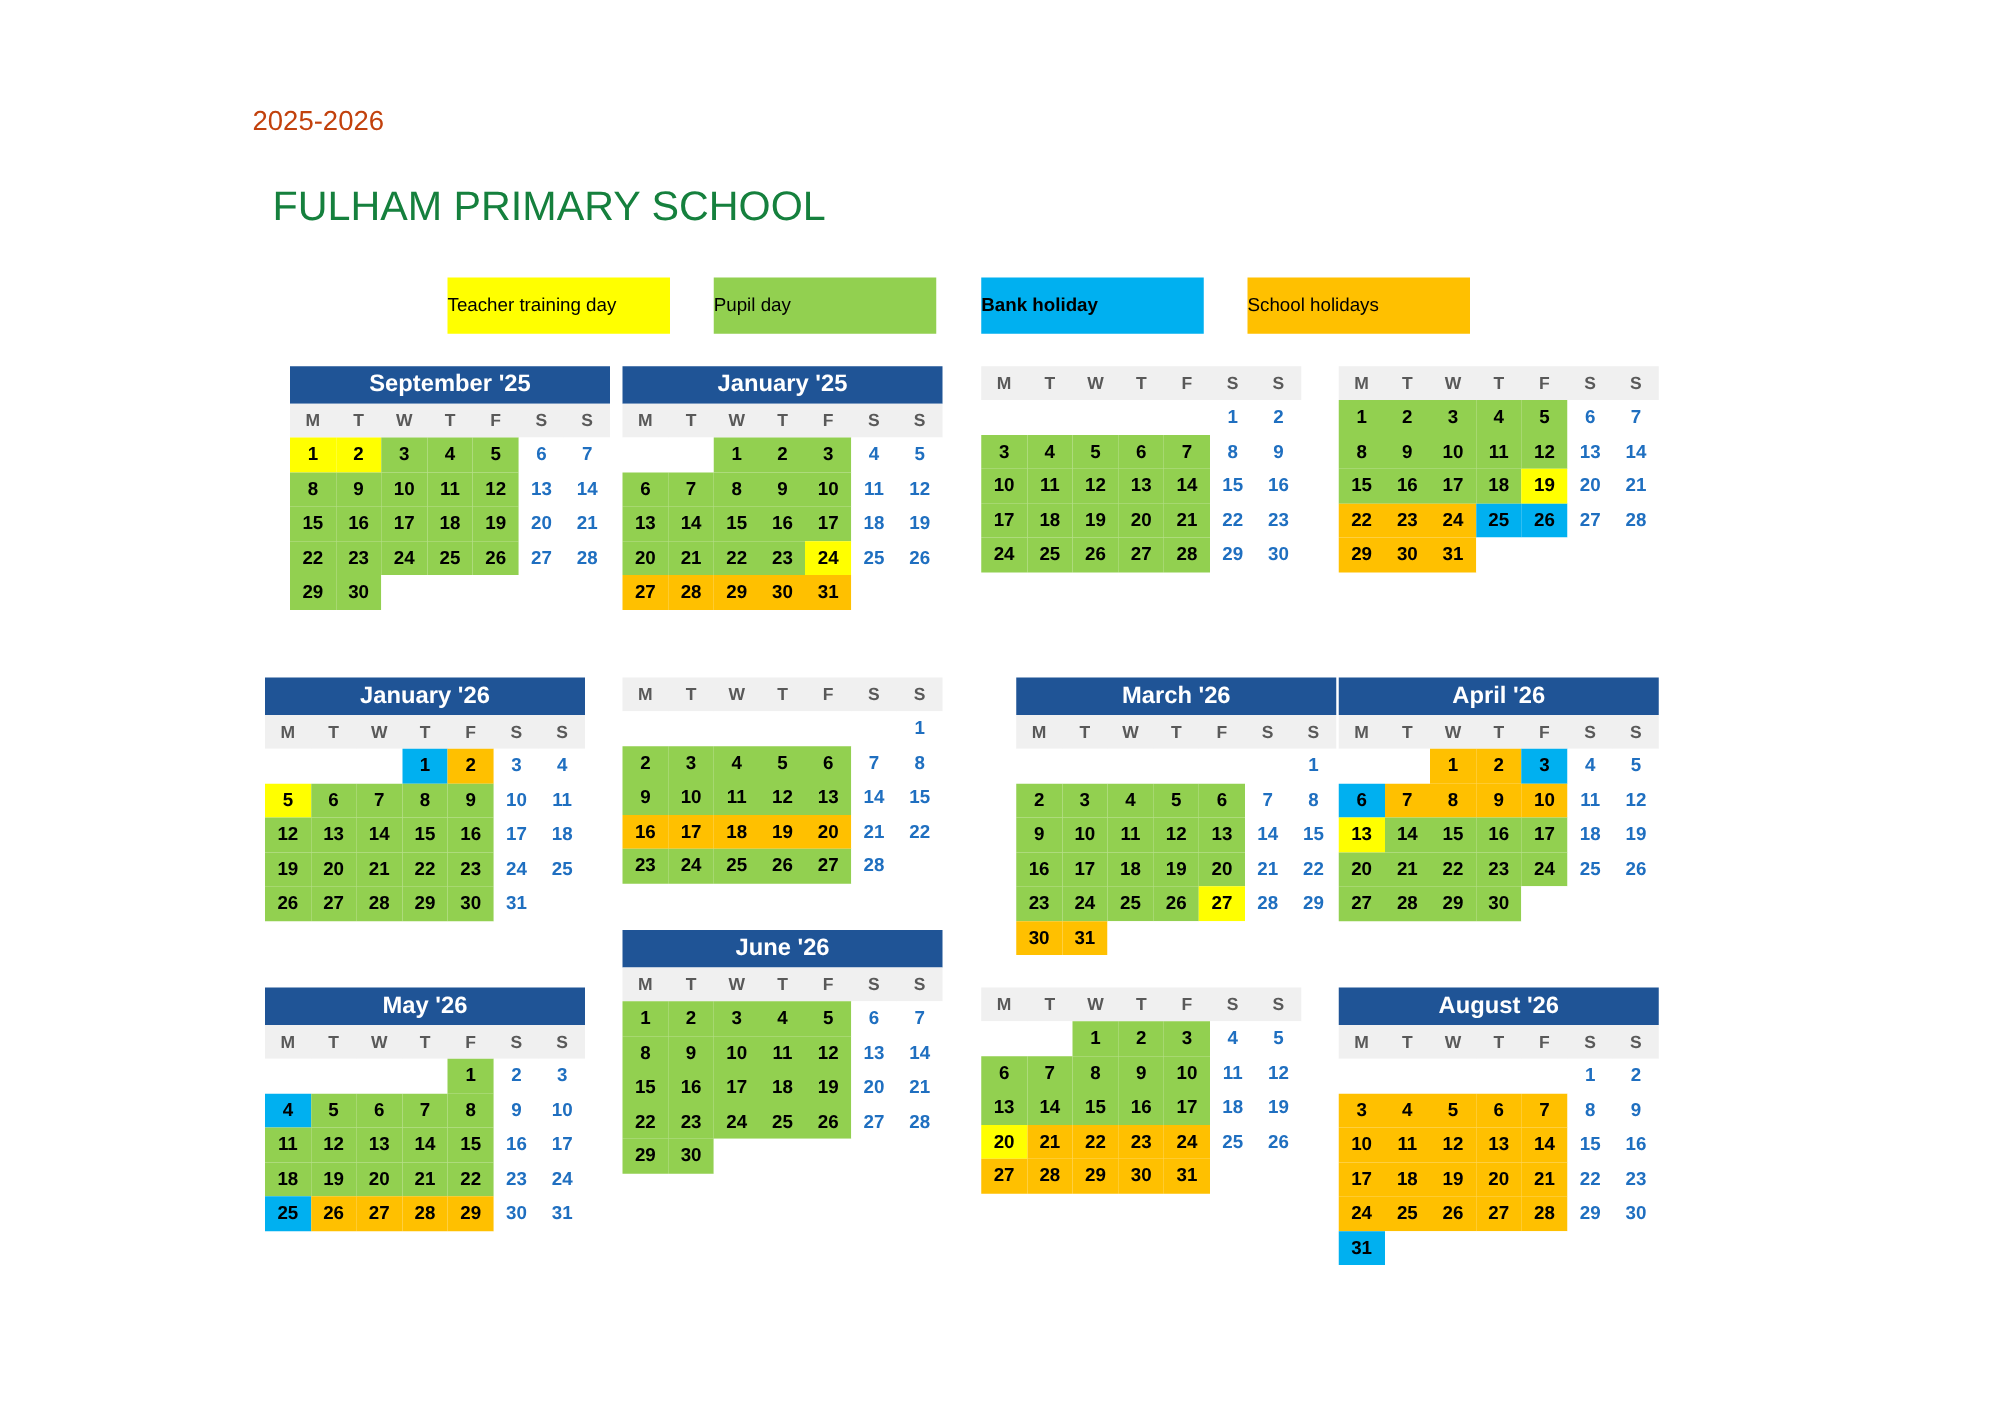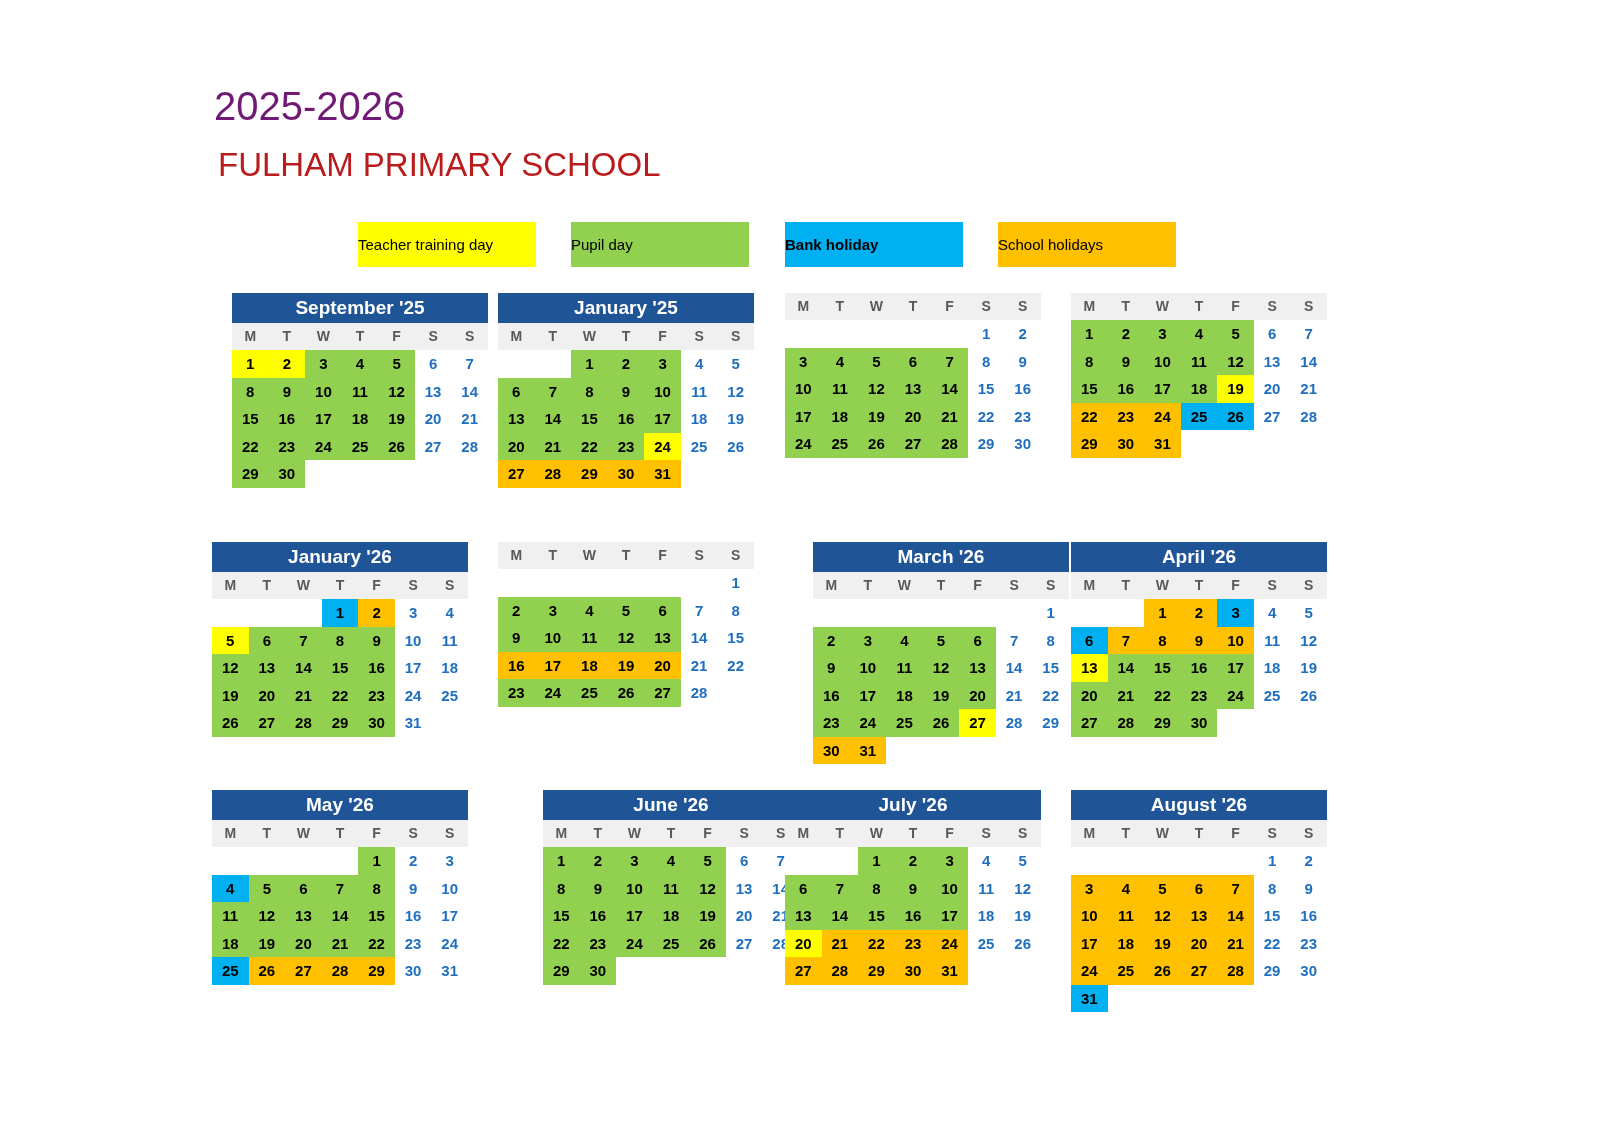--- a/index.html
+++ b/index.html
@@ -8,33 +8,33 @@
   .canvas {
     position: relative;
     width: 1600px;
     height: 1132px;
     background: #ffffff;
     overflow: hidden;
   }
 
   .title-year {
     position: absolute;
-    left: 214px;
+    left: 202px;
     top: 84px;
-    font-size: 40px;
-    color: #701a75;
+    font-size: 22px;
+    color: #c2410c;
     letter-spacing: 0px;
   }
 
   .title-school {
     position: absolute;
     left: 218px;
     top: 146px;
     font-size: 33px;
-    color: #b91c1c;
+    color: #15803d;
   }
 
   .legend-box {
     position: absolute;
     top: 222px;
     width: 178px;
     height: 45px;
     display: flex;
     align-items: center;
     justify-content: flex-start;
@@ -627,21 +627,21 @@
         <div class="week">
           <div class="cell k-B">25</div>
           <div class="cell k-H">26</div>
           <div class="cell k-H">27</div>
           <div class="cell k-H">28</div>
           <div class="cell k-H">29</div>
           <div class="cell k-W">30</div>
           <div class="cell k-W">31</div>
         </div>
       </div>
-      <div class="month" style="left: 498px; top: 790px; margin-left: 45px;">
+      <div class="month" style="left: 498px; top: 744px;">
         <div class="month-header">June '26</div>
         <div class="dow-row">
           <div class="dow">M</div>
           <div class="dow">T</div>
           <div class="dow">W</div>
           <div class="dow">T</div>
           <div class="dow">F</div>
           <div class="dow">S</div>
           <div class="dow">S</div>
         </div>
@@ -685,21 +685,20 @@
           <div class="cell k-P">29</div>
           <div class="cell k-P">30</div>
           <div class="cell k-E"></div>
           <div class="cell k-E"></div>
           <div class="cell k-E"></div>
           <div class="cell k-E"></div>
           <div class="cell k-E"></div>
         </div>
       </div>
       <div class="month" style="left: 785px; top: 790px;">
-        <div class="month-header">July '26</div>
         <div class="dow-row">
           <div class="dow">M</div>
           <div class="dow">T</div>
           <div class="dow">W</div>
           <div class="dow">T</div>
           <div class="dow">F</div>
           <div class="dow">S</div>
           <div class="dow">S</div>
         </div>
         <div class="week">

